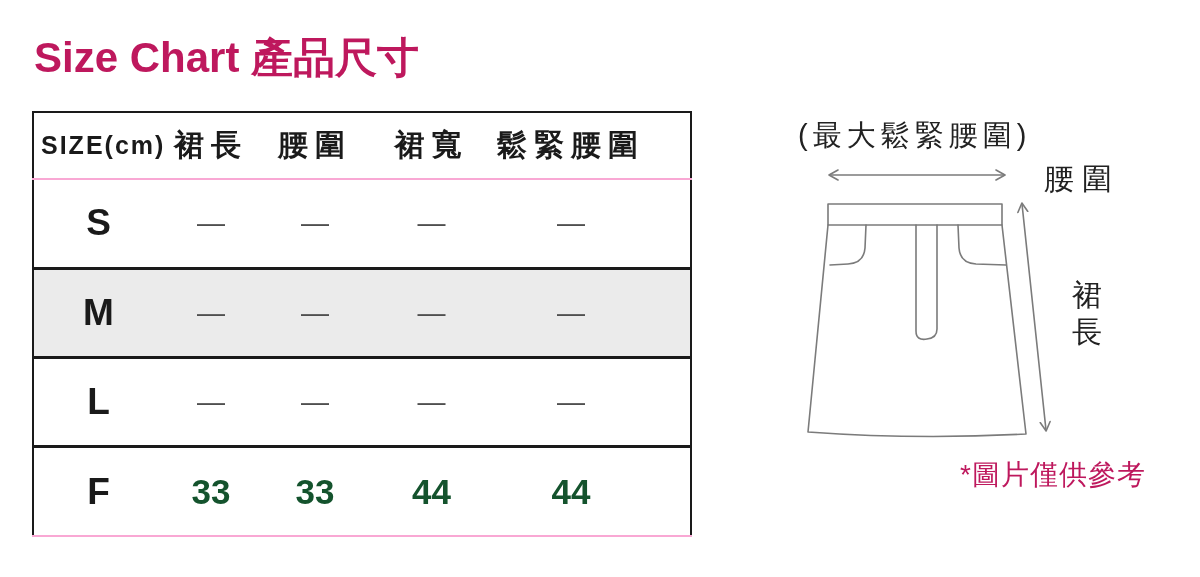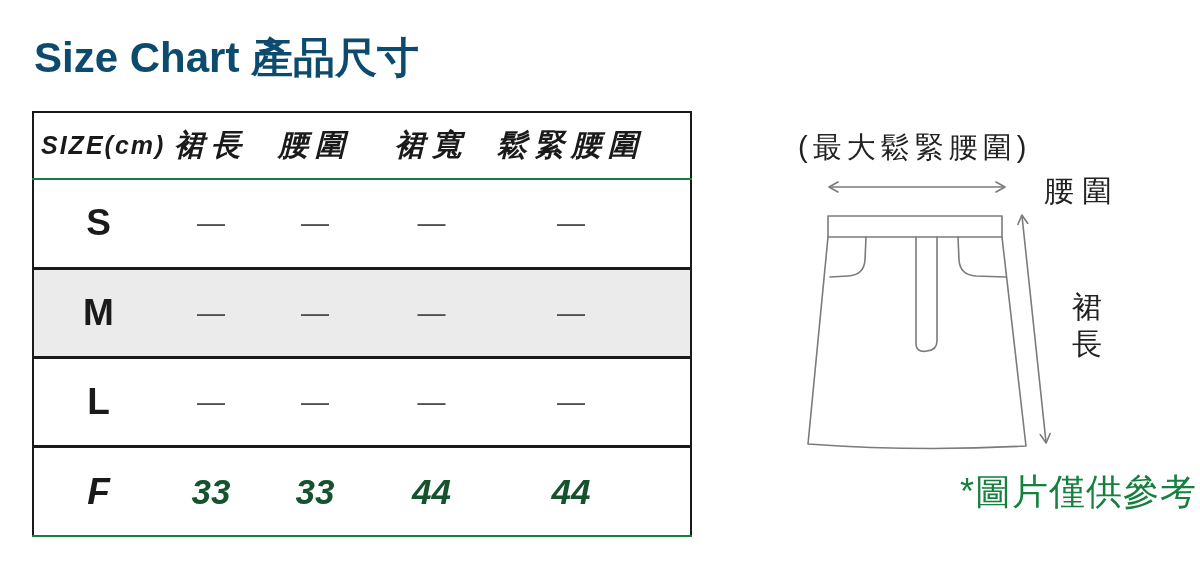--- a/index.html
+++ b/index.html
@@ -8,32 +8,32 @@
     background: #ffffff;
     font-family: "Liberation Sans", "DejaVu Sans", sans-serif;
     overflow: hidden;
     color: #1a1a1a;
   }
   .page { position: relative; width: 1200px; height: 577px; }
 
   .title {
     position: absolute; left: 34px; top: 30px;
     font-size: 42px; font-weight: 700; letter-spacing: 0px;
-    color: #0c4a6e;
+    color: #be185d;
   }
 
   
   table.size-table {
     position: absolute; left: 32px; top: 111px;
     width: 658px; height: 426px;
     border-collapse: collapse;
     table-layout: fixed;
   }
   table.size-table tr { border-bottom: 3px solid #1a1a1a; }
-  table.size-table tr:last-child { border-bottom: 2px solid #15803d; font-style: italic; }
+  table.size-table tr:last-child { border-bottom: 2px solid #f9a8d4; }
   table.size-table { border: 2px solid #1a1a1a; }
   th, td { vertical-align: middle; text-align: center; padding: 0; }
   col.c0 { width: 130px; }
   col.c1 { width: 96px; }
   col.c2 { width: 112px; }
   col.c3 { width: 121px; }
   col.c4 { width: 199px; }
   thead tr { height: 67px; }
   tbody tr { height: 71px; }
   th.size-col {
@@ -45,34 +45,34 @@
     font-size: 30px; font-weight: 700; letter-spacing: 7px;
     white-space: nowrap;
   }
   td.size-label { font-size: 37px; font-weight: 700; }
   td.val { font-size: 28px; color: #4f4f4f; font-weight: 400; }
   tr.filled td.val { font-size: 35px; color: #14532d; font-weight: 700; }
   th.c4, td.c4 { padding-right: 40px; }
   tbody tr.alt { background: #ebebeb; }
 
   
-  .diagram { position: absolute; left: 780px; top: 124px; width: 420px; height: 420px; }
+  .diagram { position: absolute; left: 780px; top: 112px; width: 420px; height: 420px; }
   .diagram svg { position: absolute; left: 0; top: 0; }
   .dlabel { position: absolute; color: #222; font-weight: 500; white-space: nowrap; }
   .top-label { left: 18px; top: 4px; font-size: 29px; letter-spacing: 5px; }
   .waist-label { left: 264px; top: 47px; font-size: 30px; letter-spacing: 8px; }
   .length-label {
     left: 290px; top: 164px; width: 34px;
     font-size: 30px; line-height: 37px; letter-spacing: 0;
     word-break: break-all; white-space: normal; text-align: center;
   }
   .note {
     left: 180px; top: 344px;
-    font-size: 36px; letter-spacing: 1px; font-weight: 500;
-    color: #15803d;
+    font-size: 28px; letter-spacing: 1px; font-weight: 500;
+    color: #be185d;
   }
 </style>
 </head>
 <body>
 
 <div class="page">
 
   <h1 class="title">Size Chart 產品尺寸</h1>
 
   <table class="size-table">

